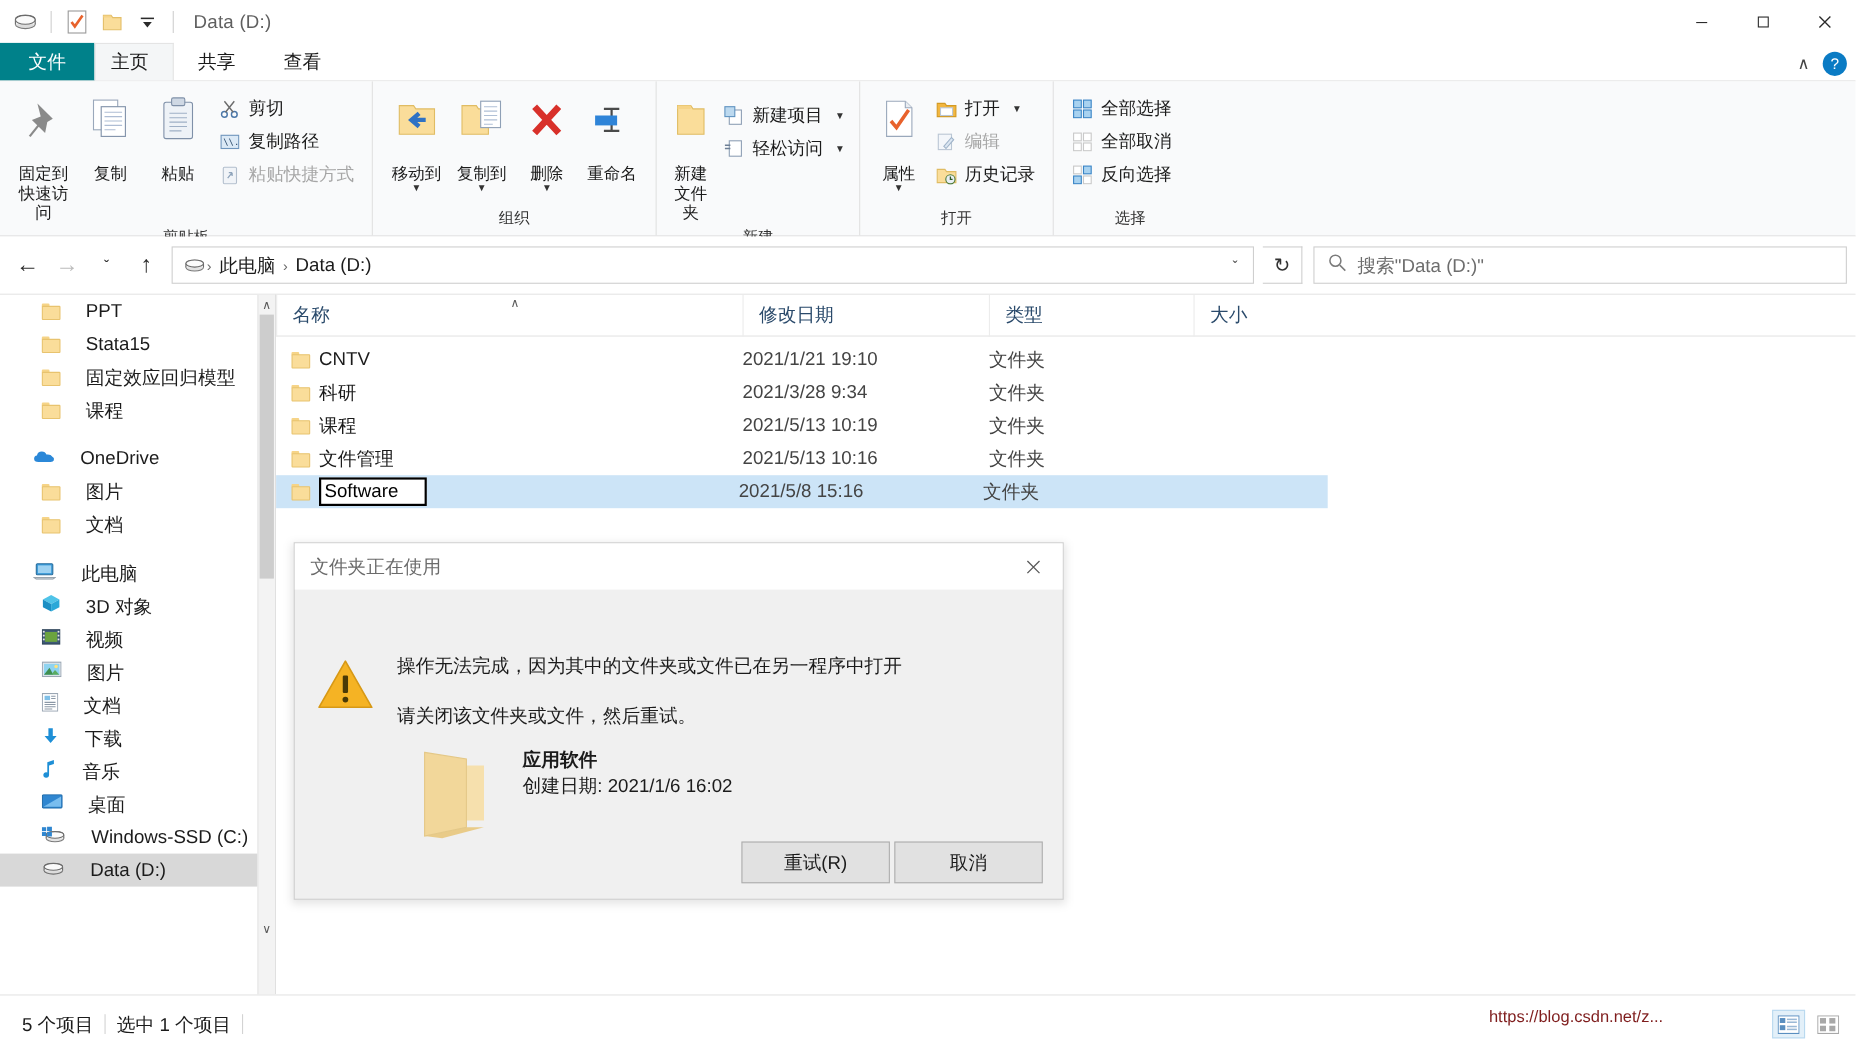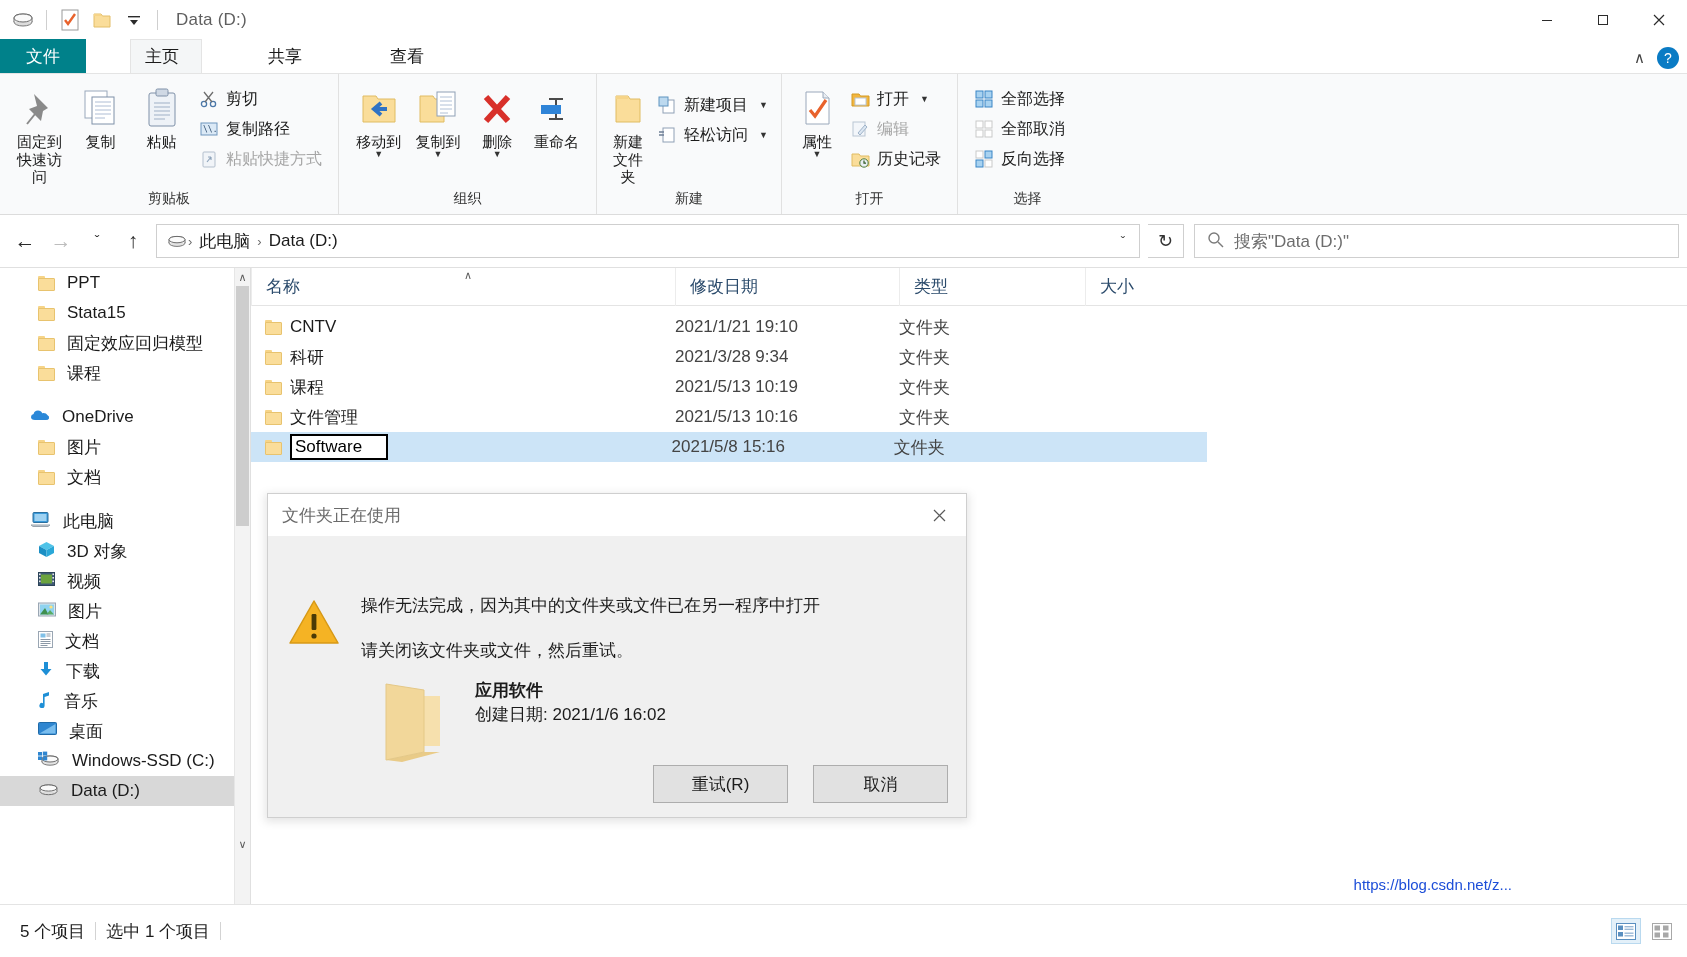--- a/index.html
+++ b/index.html
@@ -22,21 +22,20 @@
   .vsep { width:1px; height:20px; background:#cfcfcf; margin:0 4px; }
   .win-title { font-size:17px; color:#5f5f5f; margin-left:8px; letter-spacing:.2px; }
   .win-buttons { position:absolute; right:0; top:0; display:flex; height:40px; }
   .win-btn { width:56px; height:40px; display:flex; align-items:center; justify-content:center; color:#2b2b2b; }
 
   
   .tabbar {
     position:absolute; left:0; top:40px; width:1687px; height:34px;
     background:#ffffff; display:flex; align-items:flex-end;
     border-bottom:1px solid #e4e4e4;
-    gap:44px;
   }
   .tab { height:34px; padding:0 22px; display:flex; align-items:center;
          font-size:17px; color:#1b1b1b; }
   .tab.file { background:#00818a; color:#ffffff; padding:0 26px; height:34px; }
   .tab.active { background:#f4f6f7; border:1px solid #e4e4e4; border-bottom:none;padding-left:14px; }
   .tabbar-right { position:absolute; right:8px; bottom:4px; display:flex; align-items:center; gap:12px; }
   .chev-up { color:#444; font-size:15px; }
   .help-circ { width:22px; height:22px; border-radius:50%; background:#0a7bc4; color:#fff;
                font-size:14px; display:flex; align-items:center; justify-content:center; }
 
@@ -47,21 +46,21 @@
     display:flex; align-items:stretch;
   }
   .rgroup { position:relative; display:flex; flex-direction:column; padding:6px 10px 0 10px; }
   .rgroup + .rgroup { border-left:1px solid #e1e1e1; }
   .rgroup-body { display:flex; align-items:flex-start; flex:1; gap:2px; }
   .rgroup-title { text-align:center; font-size:14px; color:#333; padding-bottom:6px; }
 
   .bigbtn { width:66px; display:flex; flex-direction:column; align-items:center;
             padding:4px 2px; text-align:center; }
   .bigbtn .glyph { height:46px; display:flex; align-items:flex-end; justify-content:center; }
-  .bigbtn .lbl { font-size:15px; color:#1b1b1b; line-height:1.18; margin-top:3px; }
+  .bigbtn .lbl { font-size:15px; color:#1b1b1b; line-height:1.18; margin-top:20px; }
   .caret { font-size:9px; color:#333; line-height:7px; }
 
   .smallcol { display:flex; flex-direction:column; padding-top:4px; }
   .smallbtn { display:flex; align-items:center; gap:7px; padding:3px 6px; height:30px; }
   .smallbtn .lbl { font-size:16px; color:#1b1b1b; white-space:nowrap; }
   .smallbtn.disabled .lbl { color:#a6a6a6; }
   .ico16 { width:20px; height:20px; display:flex; align-items:center; justify-content:center; flex:none; }
 
   
   .addrbar { position:absolute; left:0; top:215px; width:1687px; height:52px; background:#fff;
@@ -78,21 +77,21 @@
                 display:flex; align-items:center; justify-content:center; font-size:18px; color:#333; }
   .searchbox { width:485px; height:34px; border:1px solid #cfcfcf; background:#fff;
                display:flex; align-items:center; gap:10px; padding:0 12px; margin-left:8px; }
   .searchbox .ph { font-size:17px; color:#6d6d6d; }
 
   
   .content { position:absolute; left:0; top:267px; width:1687px; height:637px; display:flex;
              border-top:1px solid #e0e0e0; }
 
   .navpane { position:relative; width:250px; height:637px; background:#fff; overflow:hidden; }
-  .navitem { display:flex; align-items:center; gap:12px; height:30px; padding-left:38px; }
+  .navitem { display:flex; align-items:center; gap:23px; height:30px; padding-left:38px; }
   .navitem.lvl1 { padding-left:30px; }
   .navitem.sel { background:#d8d8d8; }
   .navitem .nlbl { font-size:17px; color:#1b1b1b; white-space:nowrap; }
   .navgap { height:14px; }
   .navscroll { position:absolute; right:0; top:0; width:16px; height:637px; background:#f3f3f3;
                border-left:1px solid #e6e6e6; }
   .navscroll .arr { height:18px; display:flex; align-items:center; justify-content:center;
                     font-size:11px; color:#5a5a5a; }
   .navscroll .arr.bot { position:absolute; bottom:52px; left:0; right:0; }
   .navthumb { position:absolute; left:1px; right:1px; top:18px; height:240px; background:#cdcdcd; }
@@ -141,35 +140,35 @@
   .dlg-x { margin-left:auto; width:46px; height:40px; display:flex; align-items:center;
            justify-content:center; font-size:20px; color:#5a5a5a; }
   .dlg-body { position:relative; height:238px; }
   .warn-ico { position:absolute; left:20px; top:62px; width:52px; height:48px; }
   .dlg-msg1 { position:absolute; left:93px; top:58px; font-size:17px; color:#1b1b1b; }
   .dlg-msg2 { position:absolute; left:93px; top:103px; font-size:17px; color:#1b1b1b; }
   .dlg-folder { position:absolute; left:110px; top:140px; width:72px; height:90px; }
   .dlg-fname { position:absolute; left:207px; top:143px; font-size:17px; color:#1b1b1b;font-weight:bold; }
   .dlg-fdate { position:absolute; left:207px; top:167px; font-size:17px; color:#1b1b1b; }
   .dlg-btns { position:absolute; left:0; bottom:14px; width:100%;
-              display:flex; justify-content:flex-end; gap:25px; padding-right:18px; }
+              display:flex; justify-content:flex-end; gap:4px; padding-right:18px; }
   .dlg-btn { width:135px; height:38px; border:1px solid #adadad; background:#e1e1e1;
              display:flex; align-items:center; justify-content:center;
              font-size:17px; color:#1b1b1b; }
 
   
   .statusbar { position:absolute; left:0; top:904px; width:1687px; height:53px; background:#fff;
                border-top:1px solid #e4e4e4; display:flex; align-items:center; padding:4px 10px; }
   .status-text { font-size:17px; color:#1b1b1b; padding:0 10px; }
   .status-sep { width:1px; height:18px; background:#d3d3d3; }
   .status-right { margin-left:auto; display:flex; align-items:center; gap:6px; }
   .viewbtn { width:30px; height:26px; display:flex; align-items:center; justify-content:center;
              border:1px solid transparent; }
   .viewbtn.active { border-color:#b9d9ef; background:#e3f0f9; }
-  .watermark { position:absolute; right:175px; top:876px; font-size:15px; color:#1d4ed8; }
+  .watermark { position:absolute; right:175px; top:916px; font-size:15px; color:#7f1d1d; }
 </style>
 </head>
 <body>
 
 <div class="app">
 
   <div class="titlebar">
     <div class="qat">
       <div class="qat-icon">
         <svg width="22" height="16" viewBox="0 0 22 16">

